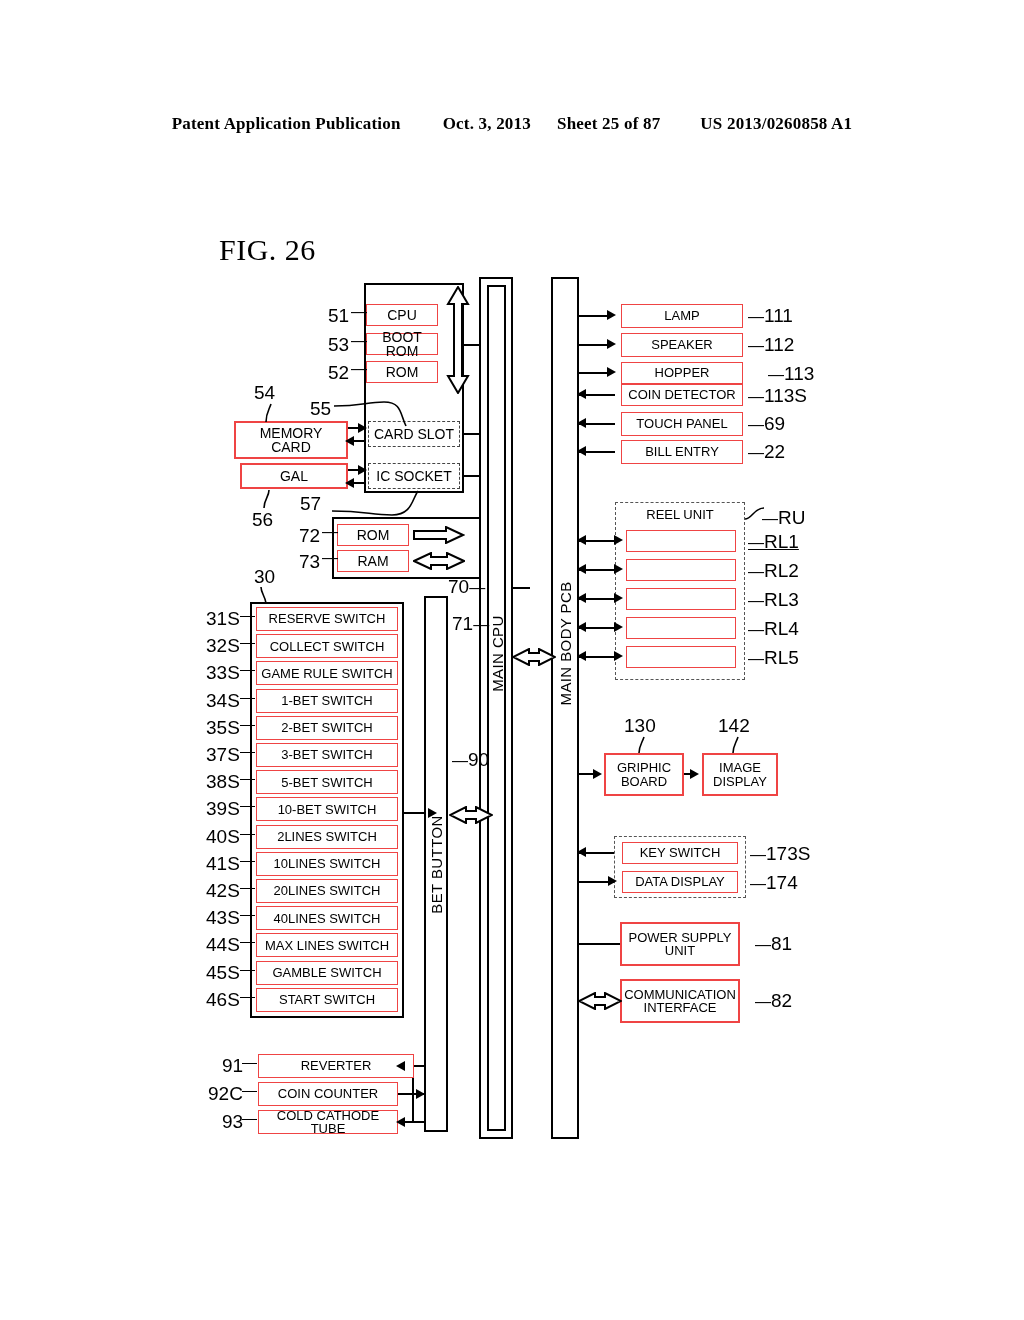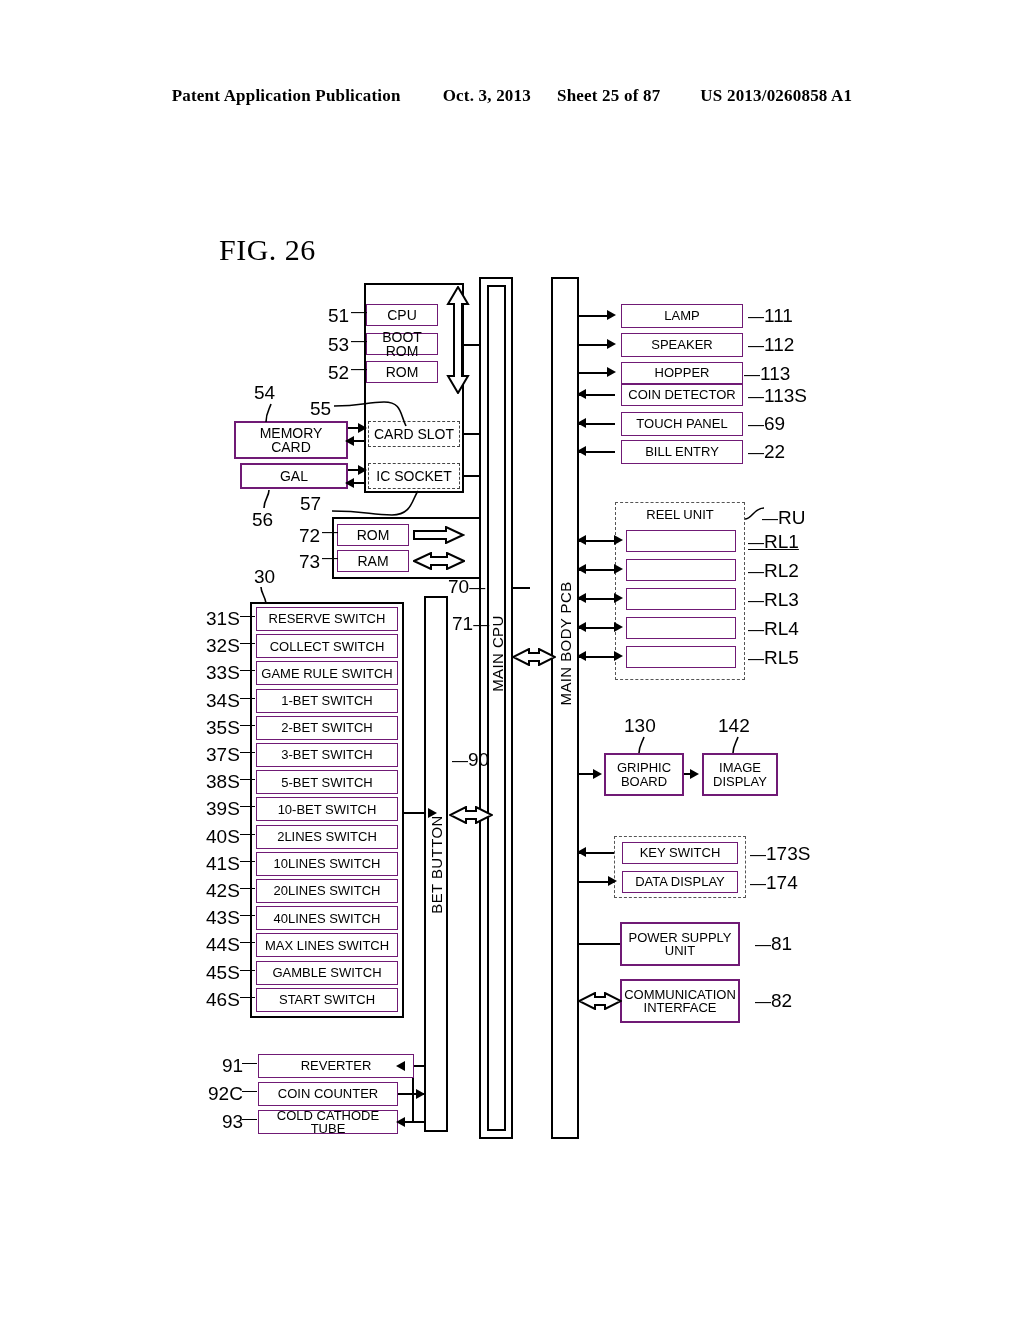--- a/index.html
+++ b/index.html
@@ -5,32 +5,32 @@
 <style>
   html,body{margin:0;padding:0;background:#fff;}
   body{width:1024px;height:1320px;position:relative;
        font-family:"Liberation Sans","DejaVu Sans",sans-serif;color:#000;}
 
   
   #pub-header{position:absolute;left:0;top:86px;width:1024px;
               font-family:"Liberation Serif","DejaVu Serif",serif;
               font-weight:bold;font-size:17px;letter-spacing:.2px;
               display:flex;justify-content:center;align-items:baseline;}
-  #pub-header span{white-space:nowrap;}
+  #pub-header span{white-space:nowrap;margin-top:28px;}
   .hgap1{display:inline-block;width:42px;}
   .hgap2{display:inline-block;width:26px;}
   .hgap3{display:inline-block;width:40px;}
 
   
   #fig-title{position:absolute;left:219px;top:233px;
              font-family:"Liberation Serif","DejaVu Serif",serif;
              font-size:30px;letter-spacing:.5px;}
 
   
-  .box{position:absolute;box-sizing:border-box;border:2px solid #701a75;
+  .box{position:absolute;box-sizing:border-box;border:2px solid #ef4444;
        background:#fff;display:flex;align-items:center;justify-content:center;
        text-align:center;line-height:1.03;z-index:4;}
   .box.thin{border-width:1.6px;}
   .dash{position:absolute;box-sizing:border-box;border:1.7px dashed #555;
         background:#fff;z-index:3;}
   .dashbox{position:absolute;box-sizing:border-box;border:1.7px dashed #444;
         background:#fff;display:flex;align-items:center;justify-content:center;
         text-align:center;z-index:4;}
   .plain{position:absolute;box-sizing:border-box;border:2px solid #000;
          background:#fff;z-index:2;}
@@ -311,21 +311,21 @@
     <div class="arr arr-r" style="left: 607px; top: 310px;"></div>
     <div class="box thin" style="left: 621px; top: 333px; width: 122px; height: 24px;">
       <span class="boxtxt f13">SPEAKER</span>
     </div>
     <div class="num" style="left: 748px; top: 334px;"><span style="font-size:16px;">—</span>112</div>
     <div class="ln lnh" style="left: 579px; top: 344px; width: 30px;"></div>
     <div class="arr arr-r" style="left: 607px; top: 339px;"></div>
     <div class="box thin" style="left: 621px; top: 362px; width: 122px; height: 22px; text-align: center;">
       <span class="boxtxt f13">HOPPER</span>
     </div>
-    <div class="num" style="left: 744px; top: 363px;"><span style="font-size:16px;">—</span>113</div>
+    <div class="num" style="left: 768px; top: 363px;"><span style="font-size:16px;">—</span>113</div>
     <div class="ln lnh" style="left: 579px; top: 372px; width: 30px;"></div>
     <div class="arr arr-r" style="left: 607px; top: 367px;"></div>
     <div class="box thin" style="left: 621px; top: 384px; width: 122px; height: 22px;">
       <span class="boxtxt f13">COIN DETECTOR</span>
     </div>
     <div class="num" style="left: 748px; top: 385px;"><span style="font-size:16px;">—</span>113S</div>
     <div class="ln lnh" style="left: 579px; top: 394px; width: 36px;"></div>
     <div class="arr arr-l" style="left: 577px; top: 389px;"></div>
     <div class="box thin" style="left: 621px; top: 412px; width: 122px; height: 24px;">
       <span class="boxtxt f13">TOUCH PANEL</span>

